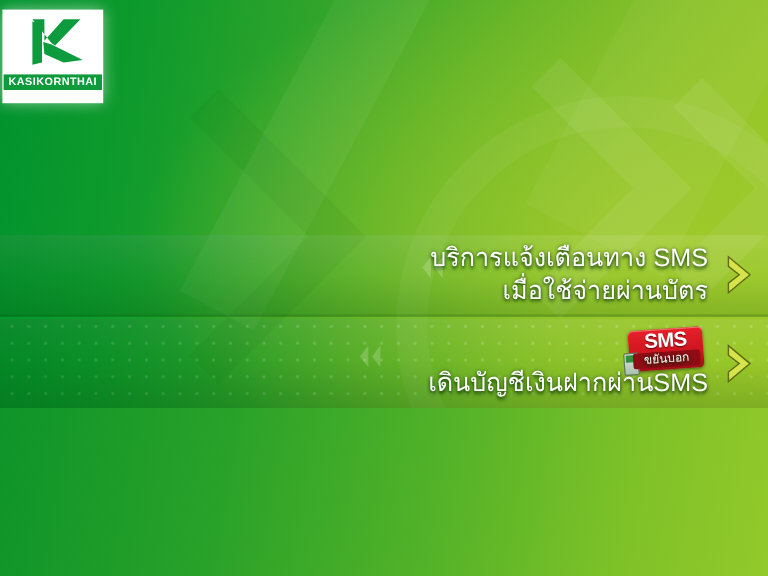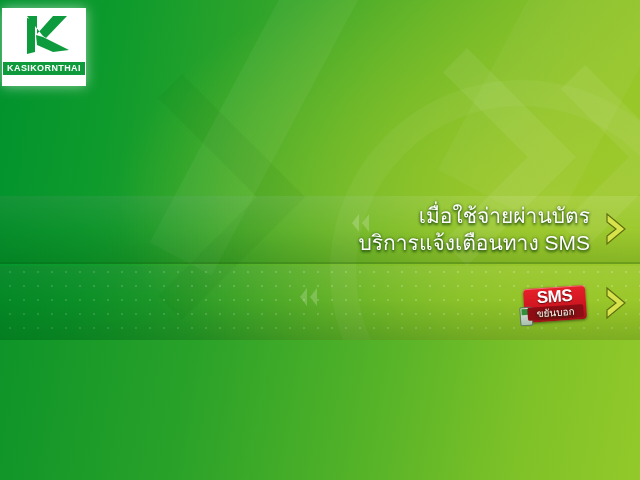--- a/index.html
+++ b/index.html
@@ -319,22 +319,22 @@
 
   <div class="row-sep" style="top:262px;"></div>
   <div class="row-sep" style="top:340px;"></div>
 
   <div class="menu-row" id="row-0">
     <div class="row-chevrons" style="left:352px; top:18px;">
       <span></span>
         <span></span>
     </div>
     <div class="row-label">
+      <span class="label-line">บริการแจ้งเตือนทาง SMS</span>
       <span class="label-line">เมื่อใช้จ่ายผ่านบัตร</span>
-      <span class="label-line">บริการแจ้งเตือนทาง SMS</span>
     </div>
     <div class="row-arrow">
       <svg width="30" height="34" viewBox="0 0 30 34" aria-hidden="true">
         <path d="M4 2 L22 17 L4 32 L4 24 L13 17 L4 10 Z" fill="#d7e34a" stroke="#5f6d12" stroke-width="1.2"></path>
       </svg>
     </div>
   </div>
 
   <div class="menu-row" id="row-1">
     <div class="row-chevrons" style="left:300px; top:22px;">
@@ -343,20 +343,21 @@
     </div>
     <div class="row-label">
       <span class="label-line with-badge">
         <span class="sms-badge">
           <span class="plate"></span>
           <span class="phone"></span>
           <span class="sms-text">SMS</span>
           <span class="sms-sub">ขยันบอก</span>
         </span>
       </span>
+      <span class="label-line">เดินบัญชีเงินฝากผ่านSMS</span>
     </div>
     <div class="row-arrow">
       <svg width="30" height="34" viewBox="0 0 30 34" aria-hidden="true">
         <path d="M4 2 L22 17 L4 32 L4 24 L13 17 L4 10 Z" fill="#d7e34a" stroke="#5f6d12" stroke-width="1.2"></path>
       </svg>
     </div>
   </div>
 
   <div id="bottom-fill"></div>
 

